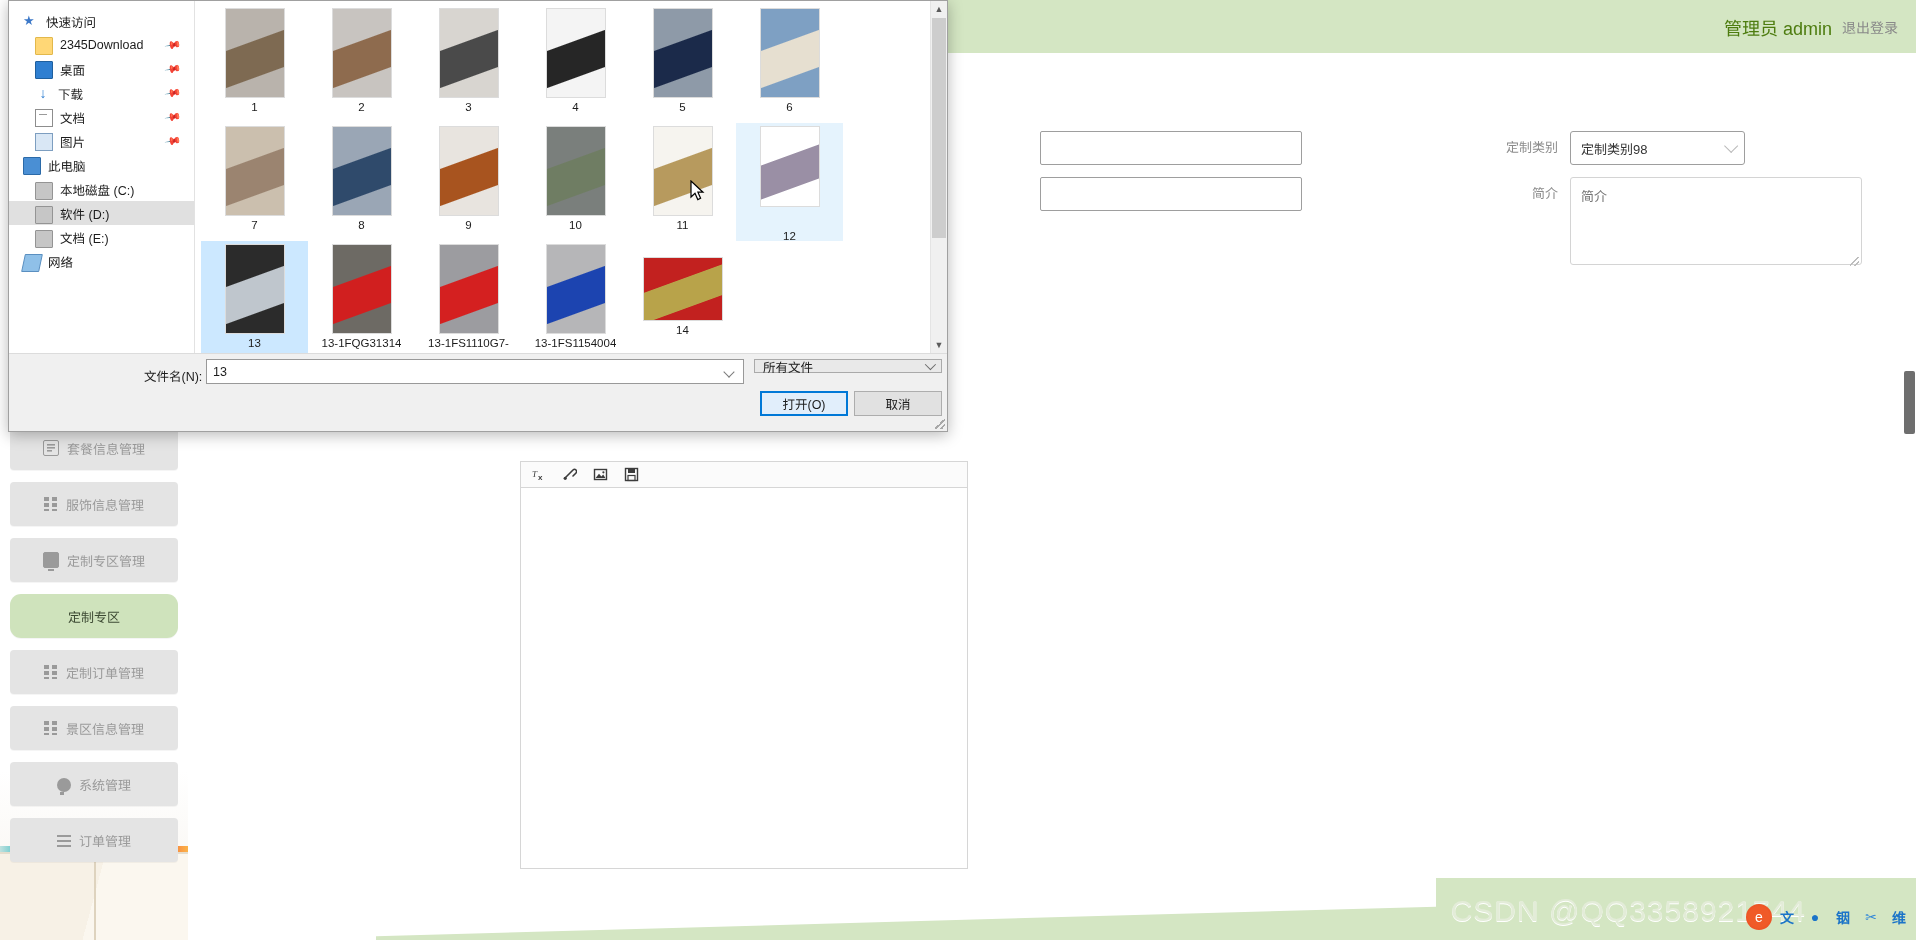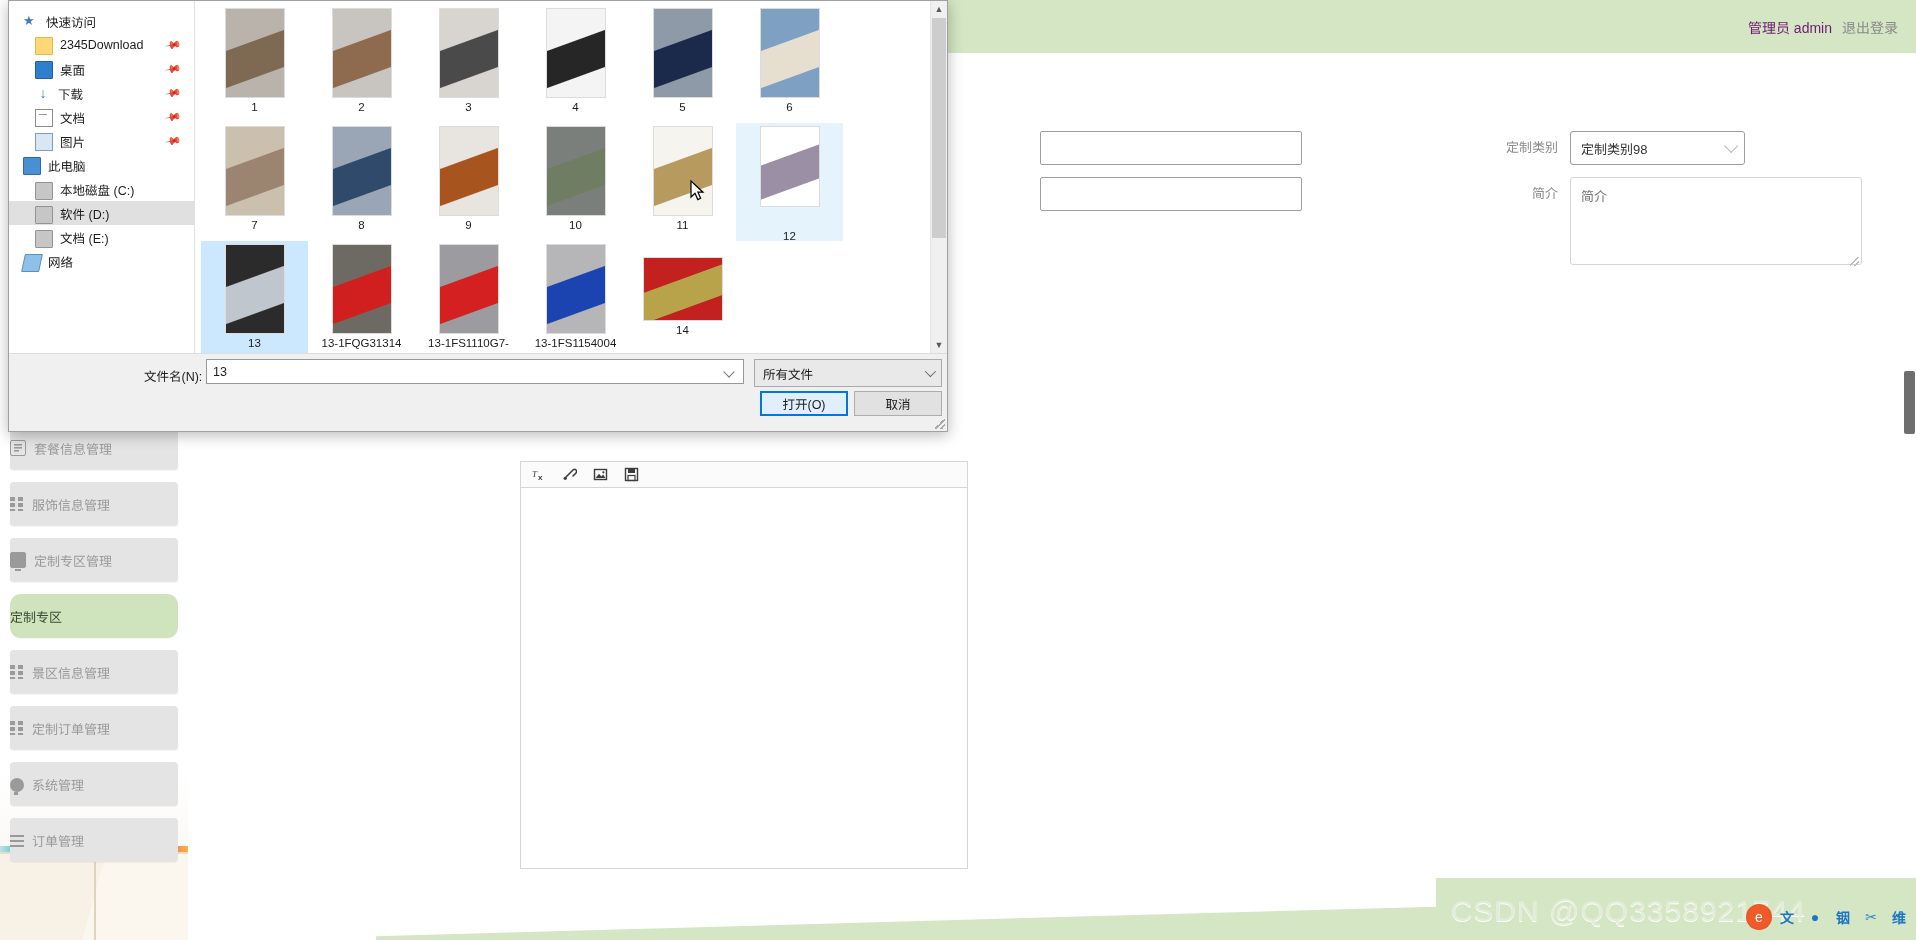--- a/index.html
+++ b/index.html
@@ -13,21 +13,21 @@
   #app{position:absolute;inset:0;background:#fff;}
 
   .app-header{
     position:absolute;left:188px;top:0;right:0;height:53px;
     background:#d4e6c3;display:flex;align-items:center;
   }
   .app-title{
     font-size:15px;color:#2b2b2b;margin-left:14px;letter-spacing:0.5px;white-space:nowrap;
   }
   .header-right{margin-left:auto;display:flex;align-items:center;gap:10px;padding-right:18px;}
-  .header-user{font-size:14px;color:#701a75;}
+  .header-user{font-size:18px;color:#4d7c0f;}
   .header-logout{font-size:14px;color:#8a8a8a;cursor:pointer;}
 
   
   .sidebar{
     position:absolute;left:0;top:0;width:188px;height:940px;
     background:#ffffff;overflow:hidden;
   }
   .sidebar-bg{
     position:absolute;left:0;top:0;width:188px;height:940px;
     background:
@@ -51,21 +51,21 @@
     border-top:2px solid #e5ddcd;
   }
   .deco-book:before{
     content:"";position:absolute;left:50%;top:0;width:2px;height:86px;background:#ded3be;
   }
 
   .menu{position:absolute;left:0;top:0;width:188px;}
   .menu-item{
     position:relative;margin:0 10px 12px 10px;height:44px;border-radius:4px;
     background:#e4e4e4;color:#9a9a9a;font-size:13px;
-    display:flex;align-items:center;gap:8px;
+    display:flex;align-items:center;justify-content:center;gap:8px;
     cursor:pointer;box-shadow:0 1px 0 rgba(0,0,0,.04);
   }
   .menu-item.active{
     background:#cfe3bc;color:#3d4a33;border-radius:11px;
   }
   .menu-item .mi-icon{
     display:inline-block;width:14px;height:14px;position:relative;flex:0 0 auto;
   }
   .ic-grid{background:
     linear-gradient(#9a9a9a,#9a9a9a) 0 0/5px 4px no-repeat,
@@ -237,21 +237,21 @@
     border-top:1px solid #dcdcdc;}
   .fn-label{position:absolute;left:135px;top:365px;font-size:12.5px;color:#1c1c1c;}
   .fn-input{
     position:absolute;left:197px;top:358px;width:538px;height:25px;border:1px solid #999;
     background:#fff;font-size:12.5px;color:#1c1c1c;padding:0 22px 0 6px;box-sizing:border-box;
     outline:none;font-family:"Liberation Sans",sans-serif;
   }
   .fn-caret{position:absolute;left:716px;top:367px;width:7px;height:7px;
     border-right:1.4px solid #7b7b7b;border-bottom:1.4px solid #7b7b7b;transform:rotate(45deg);}
   .ft-select{
-    position:absolute;left:745px;top:358px;width:188px;height:28px;border:1px solid #aaa;
+    position:absolute;left:745px;top:358px;width:188px;height:14px;border:1px solid #aaa;
     background:#e9e9e9;font-size:12.5px;color:#1c1c1c;display:flex;align-items:center;
     padding:0 8px;box-sizing:border-box;cursor:pointer;
   }
   .ft-select .cv{margin-left:auto;width:7px;height:7px;border-right:1.4px solid #6b6b6b;
     border-bottom:1.4px solid #6b6b6b;transform:rotate(45deg) translateY(-2px);}
   .dlg-btn{
     position:absolute;top:390px;width:88px;height:25px;font-size:12.5px;color:#1c1c1c;
     background:#e1e1e1;border:1px solid #adadad;cursor:pointer;
     font-family:"Liberation Sans",sans-serif;
   }
@@ -290,25 +290,25 @@
         </div>
         <div class="menu-item">
           <span class="mi-icon ic-monitor"></span>
           <span>定制专区管理</span>
         </div>
         <div class="menu-item active">
           <span>定制专区</span>
         </div>
         <div class="menu-item">
           <span class="mi-icon ic-grid"></span>
+          <span>定制订单管理</span>
+        </div>
+        <div class="menu-item">
+          <span class="mi-icon ic-grid"></span>
           <span>景区信息管理</span>
-        </div>
-        <div class="menu-item">
-          <span class="mi-icon ic-grid"></span>
-          <span>定制订单管理</span>
         </div>
         <div class="menu-item">
           <span class="mi-icon ic-bulb"></span>
           <span>系统管理</span>
         </div>
         <div class="menu-item">
           <span class="mi-icon ic-list"></span>
           <span>订单管理</span>
         </div>
       </div>

